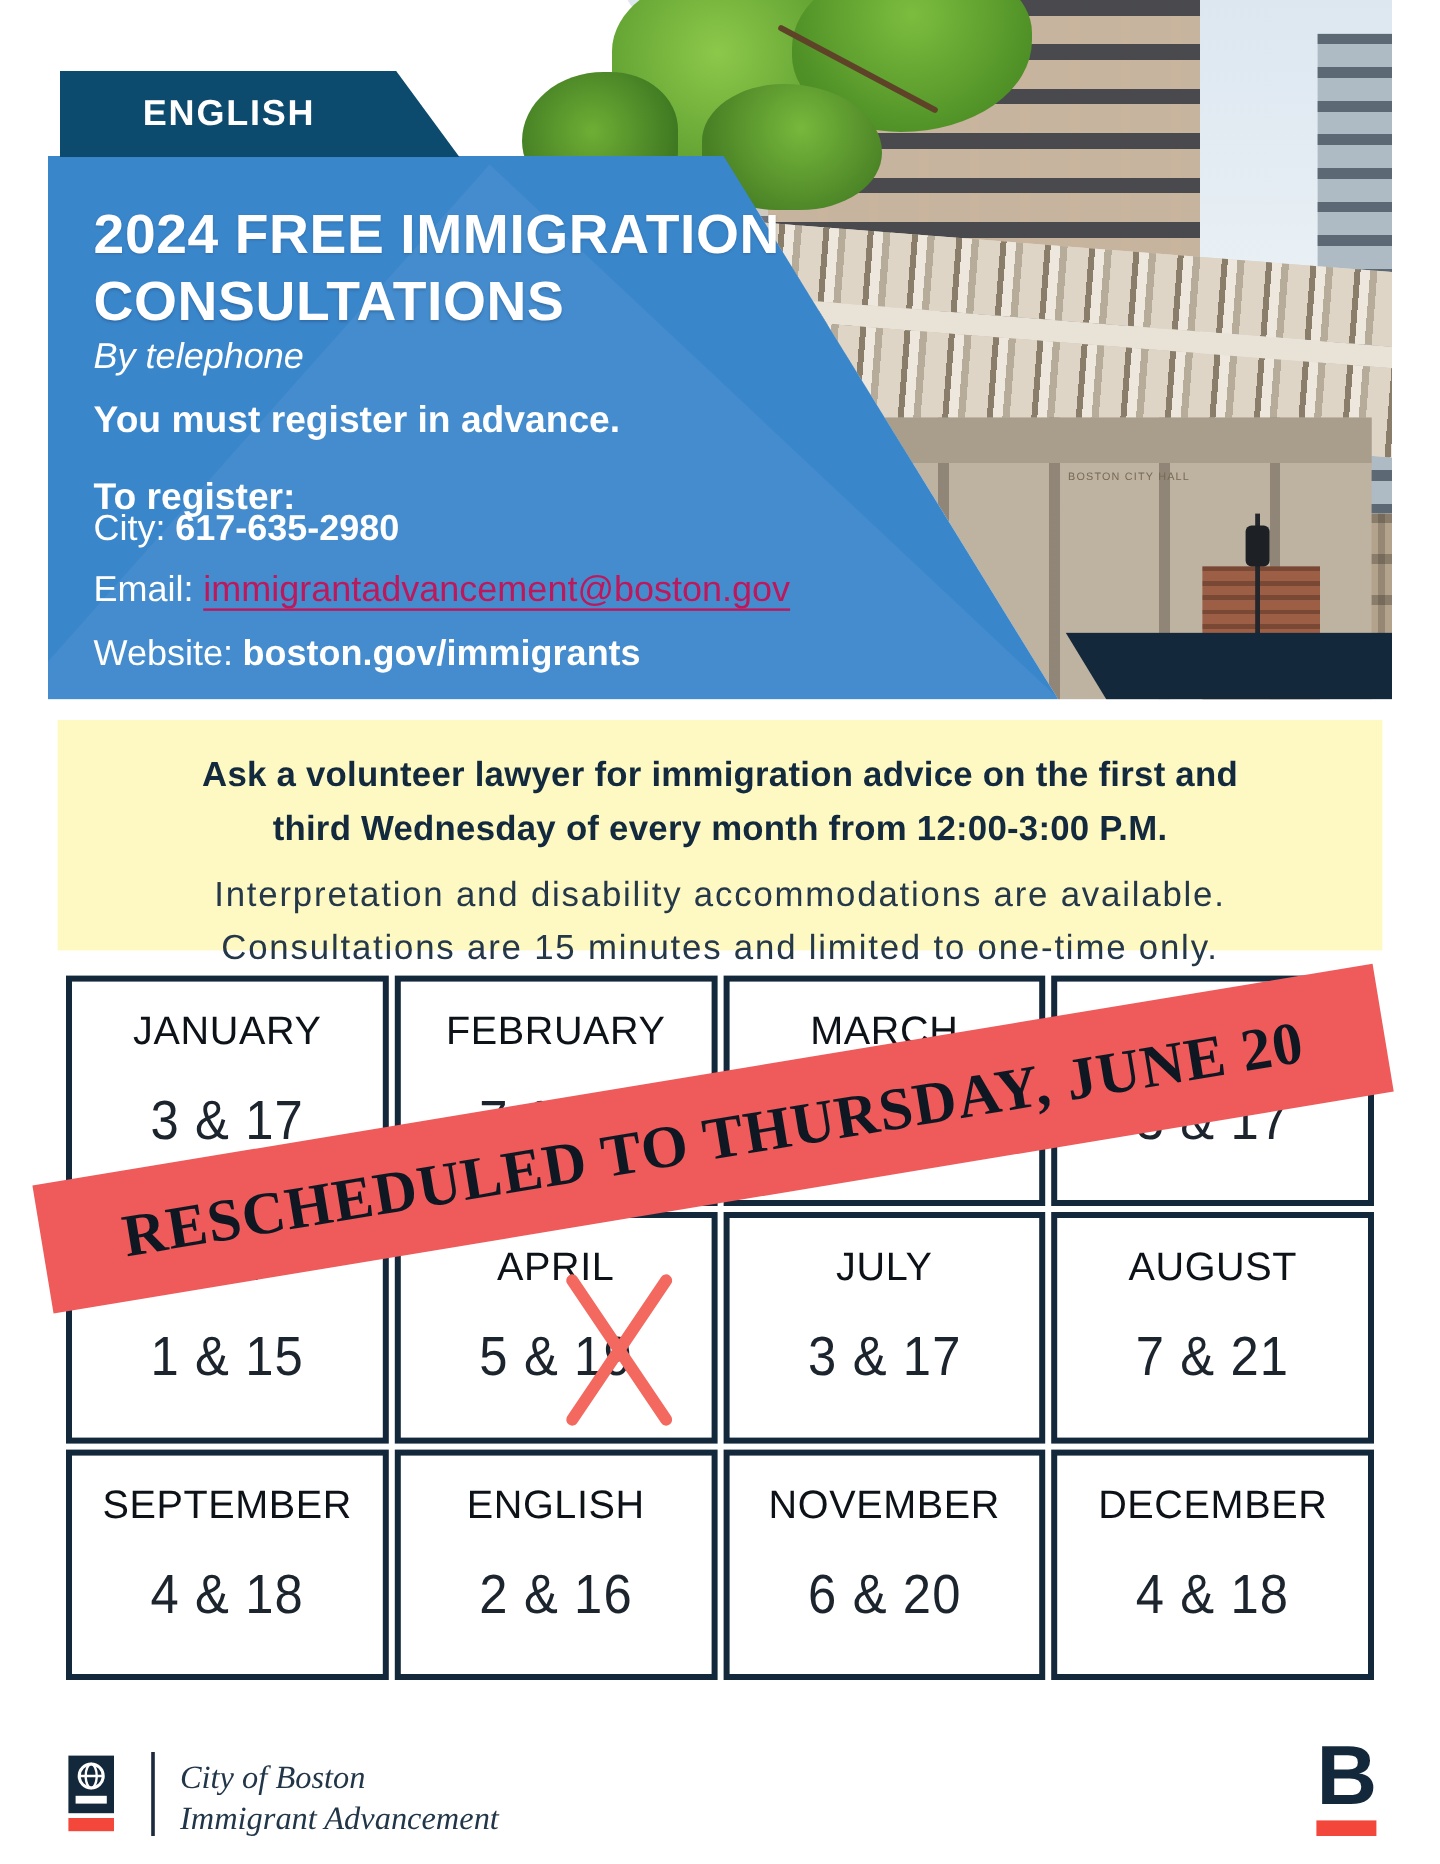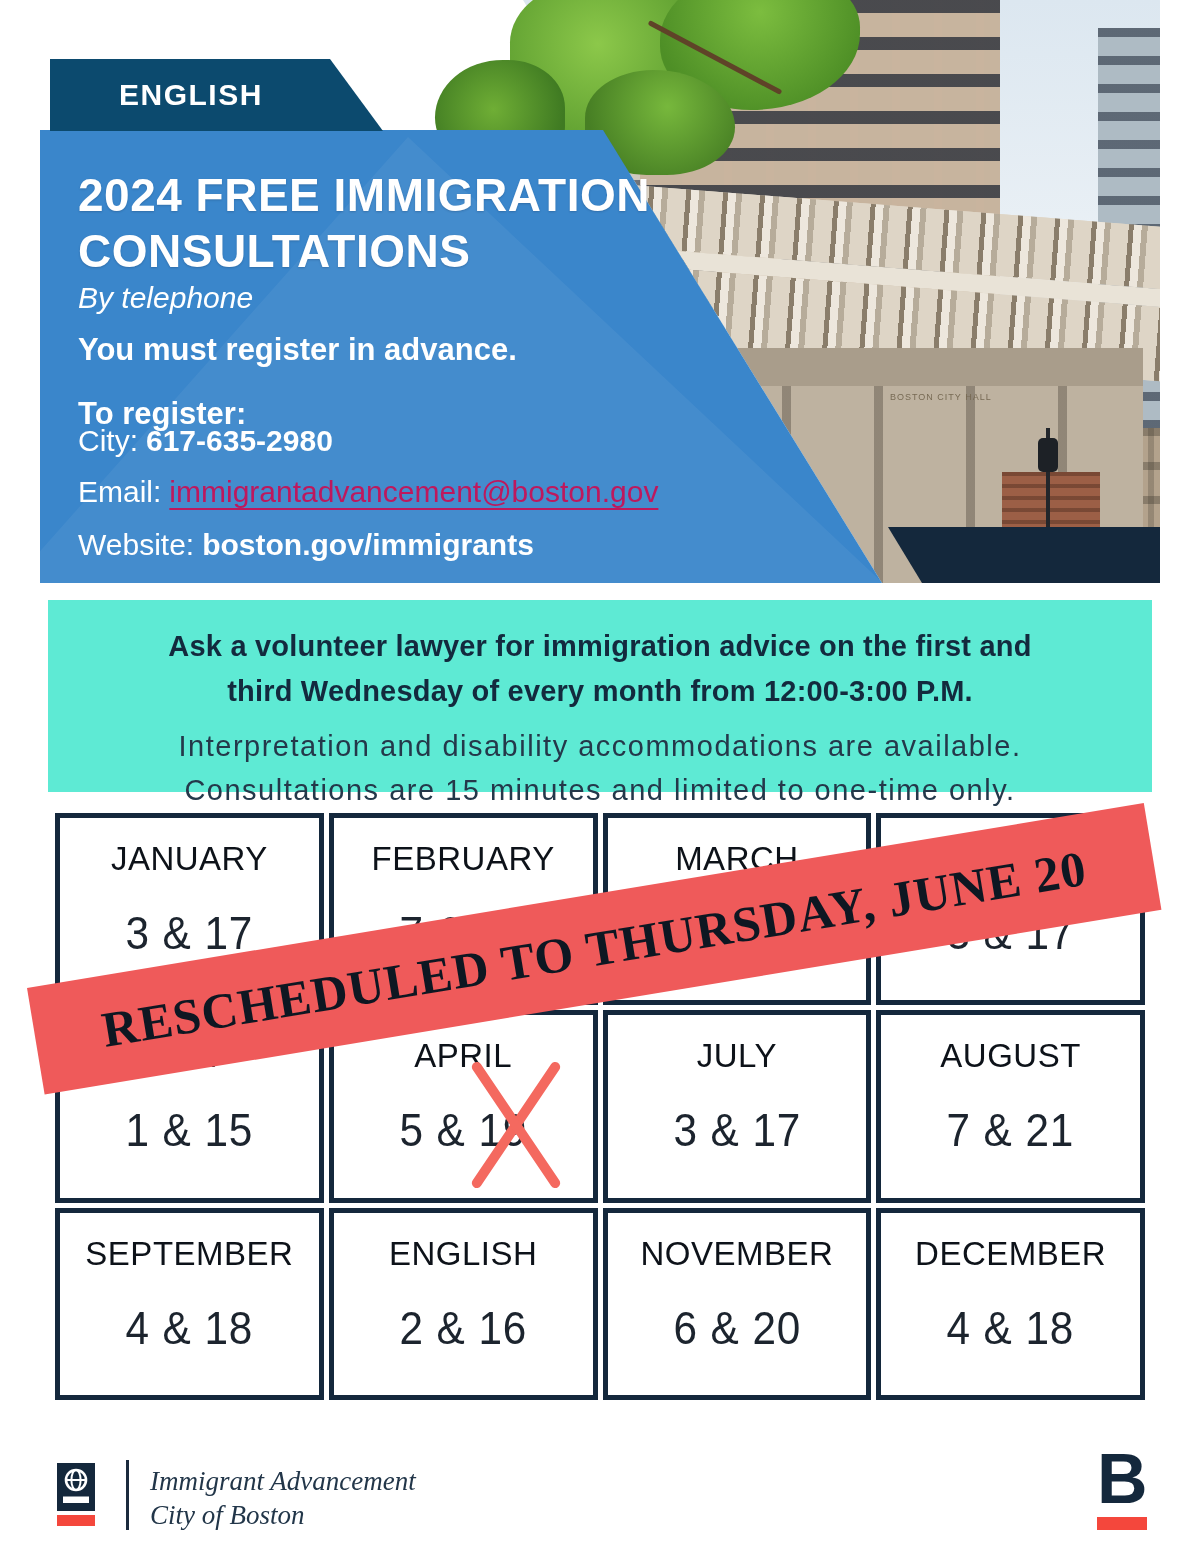--- a/index.html
+++ b/index.html
@@ -65,21 +65,21 @@
   .subtitle{top:281px;font-size:30px;font-style:italic;font-weight:400;text-align:right;}
   .reg{top:332px;font-size:31px;font-weight:700;}
   .reg b{font-weight:800;}
   .toreg{top:396px;font-size:31px;font-weight:700;}
   .contact{font-size:30px;font-weight:400;}
   .c-call{top:424px;} .c-mail{top:475px;} .c-web{top:528px;}
   .c-val{font-weight:600;margin-left:8px;}
   .mail-link{font-weight:500;text-decoration:underline;text-underline-offset:6px;text-decoration-thickness:2px;color:#be185d;}
 
   
-  .info{position:absolute;left:48px;top:600px;width:1104px;height:192px;background:#5eead4;
+  .info{position:absolute;left:48px;top:600px;width:1104px;height:192px;background:#fef9c3;
         text-align:center;color:#132a3e;}
   .info-h{margin-top:24px;font-size:29px;font-weight:700;line-height:45px;letter-spacing:.2px;}
   .info-b{margin-top:10px;font-size:29px;font-weight:400;line-height:44px;letter-spacing:1.5px;color:#24384a;}
 
   
   .grid{position:absolute;left:55px;top:813px;width:1090px;height:587px;
         display:grid;grid-template-columns:repeat(4,1fr);grid-template-rows:repeat(3,1fr);gap:5px;}
   .cell{position:relative;background:#fff;border:5px solid #14283c;}
   .m-name{position:absolute;top:22px;left:0;width:100%;text-align:center;
           font-size:33px;font-weight:400;letter-spacing:.5px;color:#0d1219;}
@@ -233,22 +233,22 @@
       <svg width="38" height="48" viewBox="0 0 38 48">
         <circle cx="19" cy="17" r="10" fill="none" stroke="#ffffff" stroke-width="2.6"></circle>
         <ellipse cx="19" cy="17" rx="4.6" ry="10" fill="none" stroke="#ffffff" stroke-width="2"></ellipse>
         <line x1="9" y1="17" x2="29" y2="17" stroke="#ffffff" stroke-width="2"></line>
         <rect x="6" y="33.5" width="26" height="6.5" fill="#ffffff"></rect>
       </svg>
     </div>
     <div class="pass-red"></div>
     <div class="f-divider"></div>
     <div class="f-org">
+      <div>City of Boston</div>
       <div>Immigrant Advancement</div>
-      <div>City of Boston</div>
     </div>
     <div class="b-logo">
       <div class="b-letter">B</div>
       <div class="b-red"></div>
     </div>
   </div>
 
 </div>
 
 </body></html>

